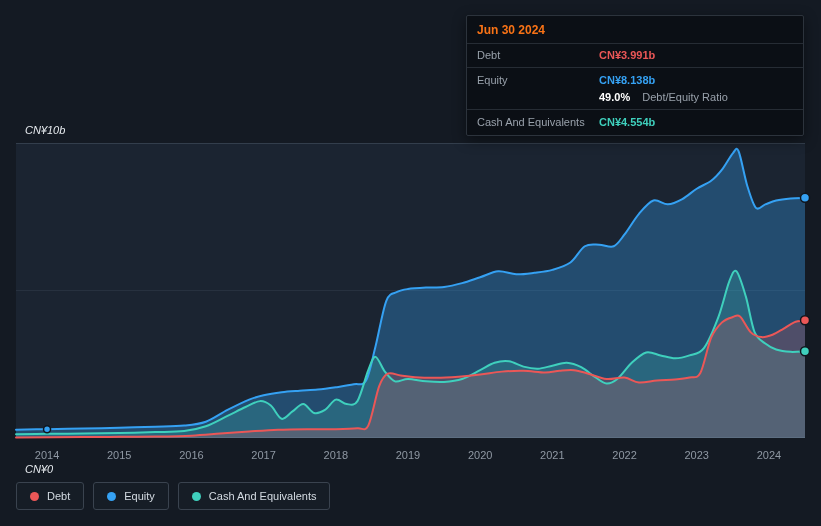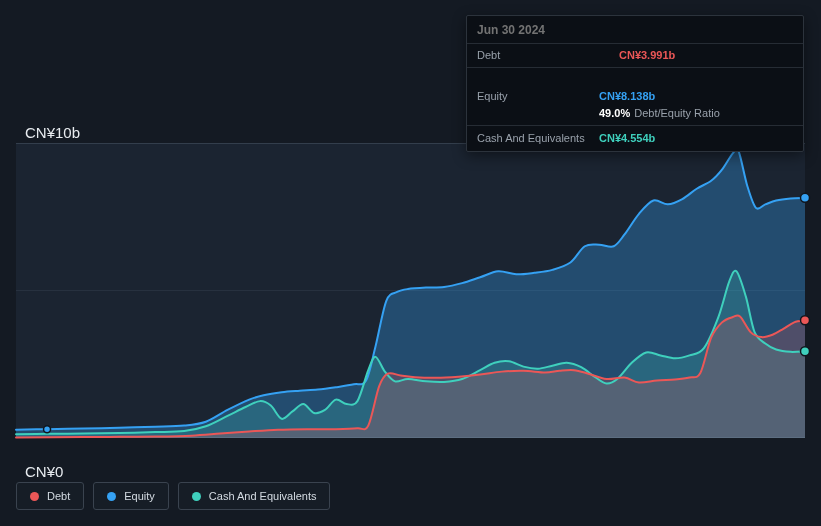--- a/index.html
+++ b/index.html
@@ -6,40 +6,40 @@
   .screen{
     position:relative;width:821px;height:526px;overflow:hidden;
     background:#141a23;font-family:"Liberation Sans",sans-serif;
     -webkit-font-smoothing:antialiased;
   }
   .plot-area{
     position:absolute;left:16px;top:143px;width:789px;height:295px;
     background:#1b2431;
   }
   .plot-area svg{overflow:visible;display:block;}
-  .y-label{position:absolute;color:#e7ebef;font-size:15px;z-index:3;}
+  .y-label{position:absolute;color:#e7ebef;font-size:11px;z-index:3;font-style:italic;}
   .y-label.top{left:25px;top:124px;}
   .y-label.bottom{left:25px;top:423px;margin-top:40px;}
   .x-axis{position:absolute;left:0;top:449px;width:821px;height:16px;z-index:2;}
   .x-tick{position:absolute;top:0;width:50px;text-align:center;color:#8f98a3;font-size:11px;}
   .tooltip{
     position:absolute;left:466px;top:15px;width:338px;box-sizing:border-box;
     background:#0b0f15;border:1px solid #2c333c;border-radius:2px;z-index:10;
     box-shadow:0 4px 14px rgba(0,0,0,.45);
   }
-  .tt-title{padding:7px 10px 6px;color:#737373;font-weight:bold;font-size:12px;border-bottom:1px solid #262c34;}
+  .tt-title{padding:7px 10px 6px;color:#f97316;font-weight:bold;font-size:12px;border-bottom:1px solid #262c34;}
   .tt-row{display:flex;align-items:baseline;padding:3px 10px;font-size:11px;}
   .tt-label{flex:0 0 122px;color:#99a1ab;}
   .tt-value{font-weight:bold;}
   .tt-row.row-debt{padding-top:5px;padding-bottom:6px;border-bottom:1px solid #262c34;}
   .tt-row.row-equity{padding-top:6px;}
   .tt-row.row-ratio{padding-top:2px;padding-bottom:6px;}
   .tt-row.row-cash{border-top:1px solid #262c34;padding-top:6px;padding-bottom:7px;}
   .ratio-pct{color:#ffffff;font-weight:bold;text-align:center;}
-  .ratio-rest{color:#99a1ab;margin-left:4px;}
+  .ratio-rest{color:#99a1ab;margin-left:12px;}
   .legend{position:absolute;left:16px;top:482px;display:flex;gap:9px;z-index:3;}
   .legend-item{
     display:flex;align-items:center;height:28px;padding:0 13px;box-sizing:border-box;
     border:1px solid #3a434f;border-radius:3px;background:#161d26;
     color:#d4dbe2;font-size:11px;cursor:pointer;white-space:nowrap;
   }
   .legend-dot{width:9px;height:9px;border-radius:50%;margin-right:8px;flex:0 0 auto;}
 </style>
 </head>
 <body>
@@ -60,30 +60,43 @@
         <path d="M0,286.74C4.966440988106836,286.6456 20.298883806042166,286.3388 31.040256175667725,286.15C41.78162854529329,285.96119999999996 55.58371454712229,285.796 67.13357731015974,285.56C78.68344007319719,285.324 91.67703568161433,284.95820000000003 103.22689844465177,284.675C114.7767612076892,284.3918 128.925343092409,284.1204 139.32021957914375,283.79C149.7150960658785,283.4596 160.1099725526172,283.41240000000005 168.19487648674394,282.61C176.27978042087068,281.8076 182.92095150961444,281.2766 189.85086916743586,278.775C196.78078682525728,276.2734 204.5769441903064,270.51500000000004 211.5068618481278,266.975C218.43677950594923,263.435 227.38792314730102,259.01 233.16285452881974,256.65C238.93778591033845,254.28999999999996 242.40274473925243,253.405 247.6001829826198,252.225C252.79762122598717,251.045 259.8719121683471,249.983 265.6468435498658,249.275C271.42177493138456,248.567 277.9185727355931,248.22480000000002 283.69350411711184,247.8C289.4684354986306,247.3752 295.96523330283907,247.18640000000002 301.7401646843578,246.62C307.51509606587655,246.0536 314.0118938700851,245.1096 319.78682525160383,244.26C325.56175663312257,243.41039999999998 332.9825434583733,242.3956 337.83348581884985,241.31C342.6844281793264,240.2244 346.64025617567165,243.51659999999998 350.10521500458236,237.475C353.5701738334931,231.4334 356.2555169258916,216.294 359.48947849954175,203.55C362.7234400731919,190.806 366.8525160109852,166.557 370.3174748398959,157.825C373.7824336688066,149.093 377.680512351323,150.863 381.1454711802337,148.975C384.6104300091444,147.087 387.35352241537186,146.733 391.97346752058786,146.025C396.59341262580386,145.317 404.2451967063151,144.8804 410.0201280878338,144.55C415.79505946935257,144.2196 422.2918572735611,144.668 428.06678865507985,143.96C433.8417200365986,143.252 440.3385178408071,141.6826 446.11344922232587,140.125C451.8883806038446,138.5674 458.3851784080531,136.113 464.16010978957183,134.225C469.9350411710906,132.337 476.4318389752991,128.797 482.20677035681786,128.325C487.9817017383366,127.853 494.47849954254514,131.03900000000002 500.2534309240639,131.275C506.0283623055826,131.511 512.5251601097912,130.508 518.3000914913099,129.8C524.0750228728286,129.092 530.5718206770372,128.502 536.3467520585559,126.85C542.1216834400747,125.198 549.1959743824345,123.25099999999999 554.393412625802,119.475C559.5908508691693,115.699 564.210795974386,106.082 568.830741079602,103.25C573.4506861848181,100.418 578.6481244281887,101.775 583.2680695334021,101.775C587.8880146386156,101.775 593.6629460201237,104.902 597.7053979871858,103.25C601.747849954248,101.598 604.4909423604754,96.64199999999998 608.53339432754,91.44999999999999C612.5758462946046,86.258 618.3507776761239,76.22800000000001 622.97072278134,70.80000000000001C627.590667886556,65.37200000000001 632.7881061299267,59.03539999999998 637.4080512351402,57.52499999999998C642.0279963403536,56.01459999999997 647.2254345837104,61.59599999999998 651.8453796889238,61.359999999999985C656.4653247941372,61.12399999999999 661.6627630375078,58.55160000000001 666.2827081427239,56.05000000000001C670.90265324794,53.548400000000015 676.1000914913079,48.651399999999995 680.720036596524,45.724999999999994C685.33998170174,42.79859999999999 691.114913083262,40.82799999999999 695.1573650503241,37.75999999999999C699.1998170173862,34.69199999999999 702.5204025617511,30.939600000000013 705.9853613906619,26.55000000000001C709.4503202195726,22.16040000000001 714.1568892955172,13.251399999999991 716.813357731016,10.324999999999989C719.4698261665148,7.398599999999986 720.2783165599214,3.0679999999999925 722.5882891125294,8.259999999999991C724.8982616651374,13.45199999999999 728.4787191216869,33.71259999999997 731.250686184816,42.77499999999998C734.0226532479451,51.83739999999998 737.0256175663269,61.9264 739.9130832570862,64.9C742.8005489478455,67.87360000000001 746.0633851784119,62.53999999999999 749.297346752062,61.359999999999985C752.5313083257122,60.17999999999998 756.0828911253377,58.46899999999997 760.1253430923998,57.52499999999998C764.1677950594619,56.58099999999998 769.9427264409838,55.884800000000006 774.5626715461999,55.46000000000001C779.182616651416,55.03520000000001 786.690027447392,54.96439999999998 789,54.869999999999976" fill="none" stroke="#35a1f3" stroke-width="2" stroke-linejoin="round" stroke-linecap="round"></path>
         <path d="M0,291.165C4.966440988106836,291.11780000000005 20.298883806042166,290.9644 31.040256175667725,290.87C41.78162854529329,290.7756 55.58371454712229,290.71659999999997 67.13357731015974,290.575C78.68344007319719,290.4334 91.67703568161433,290.221 103.22689844465177,289.985C114.7767612076892,289.749 128.925343092409,289.4304 139.32021957914375,289.1C149.7150960658785,288.7696 160.1099725526172,288.86400000000003 168.19487648674394,287.92C176.27978042087068,286.976 182.92095150961444,285.6072 189.85086916743586,283.2C196.78078682525728,280.7928 205.15443732845773,275.943 211.5068618481278,272.875C217.8592863677979,269.807 224.35608417200643,266.385 229.5535224153738,264.025C234.75096065874118,261.66499999999996 239.94839890211185,258.361 243.9908508691739,258.125C248.03330283623595,257.889 251.35388838060092,259.718 254.81884720951163,262.55C258.2838060384223,265.382 262.1818847209525,274.881 265.6468435498658,275.825C269.11180237877915,276.769 273.0098810613093,270.81 276.47483989022,268.45C279.9397987191307,266.09 283.837877401647,260.839 287.3028362305577,261.075C290.7677950594684,261.311 294.66587374200117,268.981 298.1308325709119,269.925C301.5957913998226,270.869 305.49387008233896,269.09900000000005 308.95882891124967,266.975C312.4237877401604,264.851 316.3218664226905,257.594 319.78682525160383,256.65C323.25178408051715,255.70599999999996 327.1498627630473,260.839 330.614821591958,261.075C334.0797804208687,261.311 337.977859103385,263.553 341.4428179322957,258.125C344.90777676120643,252.697 349.3833485818905,234.23000000000002 352.2708142726499,227.15C355.15827996340926,220.07 356.8330100640429,213.639 359.48947849954175,213.875C362.14594693504057,214.111 365.75527904849764,224.7074 368.87374199451756,228.625C371.9922049405375,232.5426 375.28391582799486,237.18 378.9798719121661,238.36C382.6758279963374,239.54000000000002 387.007026532481,236 391.97346752058786,236C396.9399085086947,236 404.2451967063151,237.888 410.0201280878338,238.36C415.79505946935257,238.83200000000002 422.2918572735611,239.3276 428.06678865507985,238.95C433.8417200365986,238.5724 440.3385178408071,237.888 446.11344922232587,236C451.8883806038446,234.112 458.96267154620443,229.746 464.16010978957183,227.15C469.35754803293923,224.554 473.977493138156,221.191 478.597438243372,219.775C483.217383348588,218.359 488.4148215919586,217.68640000000002 493.034766697172,218.3C497.6547118023854,218.9136 502.8521500457424,222.43 507.4720951509558,223.61C512.0920402561692,224.79000000000002 517.2894784995398,225.81660000000002 521.9094236047558,225.675C526.5293687099719,225.5334 531.7268069533399,223.66899999999998 536.3467520585559,222.725C540.966697163772,221.781 546.16413540714,219.53900000000002 550.784080512356,219.775C555.4040256175721,220.011 560.6014638609427,221.83999999999997 565.2214089661561,224.2C569.8413540713696,226.56 575.6162854528777,231.929 579.6587374199398,234.525C583.7011893870019,237.121 587.0217749313806,240.18900000000002 590.486733760294,240.425C593.9516925892074,240.661 597.2722781335862,239.304 601.3147301006481,236C605.3571820677101,232.696 611.1321134492183,224.023 615.7520585544318,219.775C620.3720036596452,215.52700000000002 625.5694419030158,210.63 630.1893870082318,209.45C634.8093321134479,208.26999999999998 640.0067703568159,211.45600000000002 644.6267154620319,212.4C649.246660567248,213.344 654.444098810616,215.35 659.064043915832,215.35C663.6839890210481,215.35 668.8814272644187,214.052 673.5013723696321,212.4C678.1213174748456,210.74800000000002 683.3187557182024,211.161 687.9387008234158,205.025C692.5586459286293,198.889 698.3335773101512,184.67000000000002 702.3760292772158,174.05C706.4184812442804,163.43 710.3165599268107,145.966 713.20402561757,138.65C716.0914913083293,131.334 717.766221408963,125.96499999999999 720.4226898444618,128.325C723.0791582799607,130.685 726.9194876486783,143.724 729.8069533394377,153.4C732.694419030197,163.07600000000002 735.350887465688,181.24800000000002 738.4693504117079,188.8C741.5878133577278,196.352 745.8323879231513,197.768 749.297346752062,200.6C752.7623055809728,203.432 756.0828911253377,205.1784 760.1253430923998,206.5C764.1677950594619,207.8216 769.9427264409838,208.57680000000002 774.5626715461999,208.86C779.182616651416,209.1432 786.690027447392,208.36440000000002 789,208.27" fill="none" stroke="#3fd0bd" stroke-width="2" stroke-linejoin="round" stroke-linecap="round"></path>
         <path d="M0,294.41C10.741372369625559,294.36280000000005 50.61727355901546,294.2094 67.13357731015974,294.115C83.64988106130401,294.0206 91.67703568161433,293.9144 103.22689844465177,293.82C114.7767612076892,293.7256 127.77035681610631,293.7138 139.32021957914375,293.525C150.8700823421812,293.33619999999996 165.01866422690102,293.11199999999997 175.41354071363577,292.64C185.8084172003705,292.168 195.04830741080656,291.2358 204.28819762123598,290.575C213.5280878316654,289.9142 223.9229643183903,289.1236 233.16285452881974,288.51C242.40274473924916,287.89639999999997 252.79762122599047,287.11760000000004 262.0375114364199,286.74C271.27740164684934,286.3624 281.6722781335742,286.2444 290.91216834400365,286.15C300.1520585544331,286.05559999999997 311.7019213174771,286.29159999999996 319.78682525160383,286.15C327.87172918573054,286.0084 336.2453796889284,285.8314 341.4428179322957,285.265C346.64025617566307,284.6986 348.8058554437392,289.3124 352.2708142726499,282.61C355.7357731015606,275.9076 359.98034766696776,251.6822 363.0988106129877,243.375C366.2172735590076,235.0678 368.29624885636093,232.4364 371.76120768527426,230.69C375.2261665141876,228.9436 380.36585544374316,231.8936 384.754803293696,232.45999999999998C389.14375114364884,233.02639999999997 393.4172003659609,233.8524 399.19213174747966,234.23C404.9670631289984,234.6076 413.91820677036395,234.9144 420.848124428188,234.82C427.778042086012,234.7256 435.5741994510586,234.1592 442.50411710888,233.64C449.4340347667014,233.12079999999997 457.2301921317504,232.3774 464.16010978957183,231.575C471.09002744739325,230.77259999999998 478.88618481244237,229.2386 485.8161024702638,228.625C492.7460201280852,228.0114 500.54217749313176,227.5984 507.4720951509558,227.74C514.4020128087799,227.88160000000002 523.3531564501453,229.51 529.1280878316641,229.51C534.9030192131828,229.51 538.9454711802343,228.1176 543.5654162854478,227.74C548.1853613906612,227.3624 553.3827996340318,226.678 558.0027447392479,227.15C562.6226898444639,227.622 567.2426349496806,229.274 572.440073193048,230.69C577.6375114364154,232.106 584.7118023787752,235.3864 590.486733760294,236C596.2616651418127,236.6136 603.3359560841726,233.95860000000002 608.53339432754,234.525C613.7308325709074,235.0914 617.7732845379726,239.06799999999998 622.97072278134,239.54C628.1681610247074,240.012 635.2424519670673,237.947 641.017383348586,237.475C646.7923147301047,237.003 653.8666056724646,237.062 659.064043915832,236.59C664.2614821591994,236.118 669.4589204025701,235.5634 673.5013723696321,234.525C677.5438243366941,233.4866 680.864409881059,236.472 684.3293687099698,230.1C687.7943275388806,223.72799999999998 691.6924062214133,202.8184 695.1573650503241,194.7C698.6223238792348,186.58159999999998 702.5204025617511,182.66400000000002 705.9853613906619,179.36C709.4503202195726,176.056 713.9258920402567,174.99400000000003 716.813357731016,174.05C719.7008234217753,173.106 721.1445562671485,171.0056 724.0320219579078,173.45999999999998C726.9194876486671,175.91439999999997 731.3950594693486,186.08599999999998 734.8600182982619,189.39C738.3249771271753,192.694 742.2230558097054,193.7324 745.6880146386162,194.11C749.152973467527,194.48760000000001 753.0510521500432,193.0716 756.5160109789539,191.75C759.9809698078645,190.4284 763.8790484903973,187.83239999999998 767.344007319308,185.85C770.8089661482188,183.8676 774.7070448307351,180.7288 778.1720036596458,179.36C781.6369624885566,177.99120000000002 787.2675205855434,177.62539999999998 789,177.295" fill="none" stroke="#eb5757" stroke-width="2" stroke-linejoin="round" stroke-linecap="round"></path>
         <circle cx="789" cy="54.869999999999976" r="4.5" fill="#35a1f3" stroke="#10161e" stroke-width="1.5"></circle>
         <circle cx="31.040256175667725" cy="286.15" r="3.5" fill="#35a1f3" stroke="#10161e" stroke-width="1.5"></circle>
         <circle cx="789" cy="208.27" r="4.5" fill="#3fd0bd" stroke="#10161e" stroke-width="1.5"></circle>
         <circle cx="789" cy="177.295" r="4.5" fill="#eb5757" stroke="#10161e" stroke-width="1.5"></circle>
       </svg>
   </div>
 
+  <div class="x-axis" id="x-axis">
+      <span class="x-tick" style="left: 22.0403px;">2014</span>
+      <span class="x-tick" style="left: 94.2269px;">2015</span>
+      <span class="x-tick" style="left: 166.414px;">2016</span>
+      <span class="x-tick" style="left: 238.6px;">2017</span>
+      <span class="x-tick" style="left: 310.787px;">2018</span>
+      <span class="x-tick" style="left: 382.973px;">2019</span>
+      <span class="x-tick" style="left: 455.16px;">2020</span>
+      <span class="x-tick" style="left: 527.347px;">2021</span>
+      <span class="x-tick" style="left: 599.533px;">2022</span>
+      <span class="x-tick" style="left: 671.72px;">2023</span>
+      <span class="x-tick" style="left: 743.907px;">2024</span>
+    </div>
 
   <div class="tooltip">
     <div class="tt-title">Jun 30 2024</div>
     <div class="tt-row row-debt">
       <span class="tt-label">Debt</span>
-      <span class="tt-value" style="color: rgb(235, 87, 87); margin-left: 20px;">CN¥3.991b</span>
+      <span class="tt-value" style="color: rgb(235, 87, 87);">CN¥3.991b</span>
     </div>
     <div class="tt-row row-equity">
       <span class="tt-label">Equity</span>
-      <span class="tt-value" style="color: rgb(53, 161, 243); margin-top: 16px;">CN¥8.138b</span>
+      <span class="tt-value" style="color: rgb(53, 161, 243);">CN¥8.138b</span>
     </div>
     <div class="tt-row row-ratio">
       <span class="tt-label"></span>
       <span>
         <span class="ratio-pct">49.0%</span><span class="ratio-rest">Debt/Equity Ratio</span>
       </span>
     </div>
     <div class="tt-row row-cash">
       <span class="tt-label">Cash And Equivalents</span>
       <span class="tt-value" style="color: rgb(63, 208, 189);">CN¥4.554b</span>

